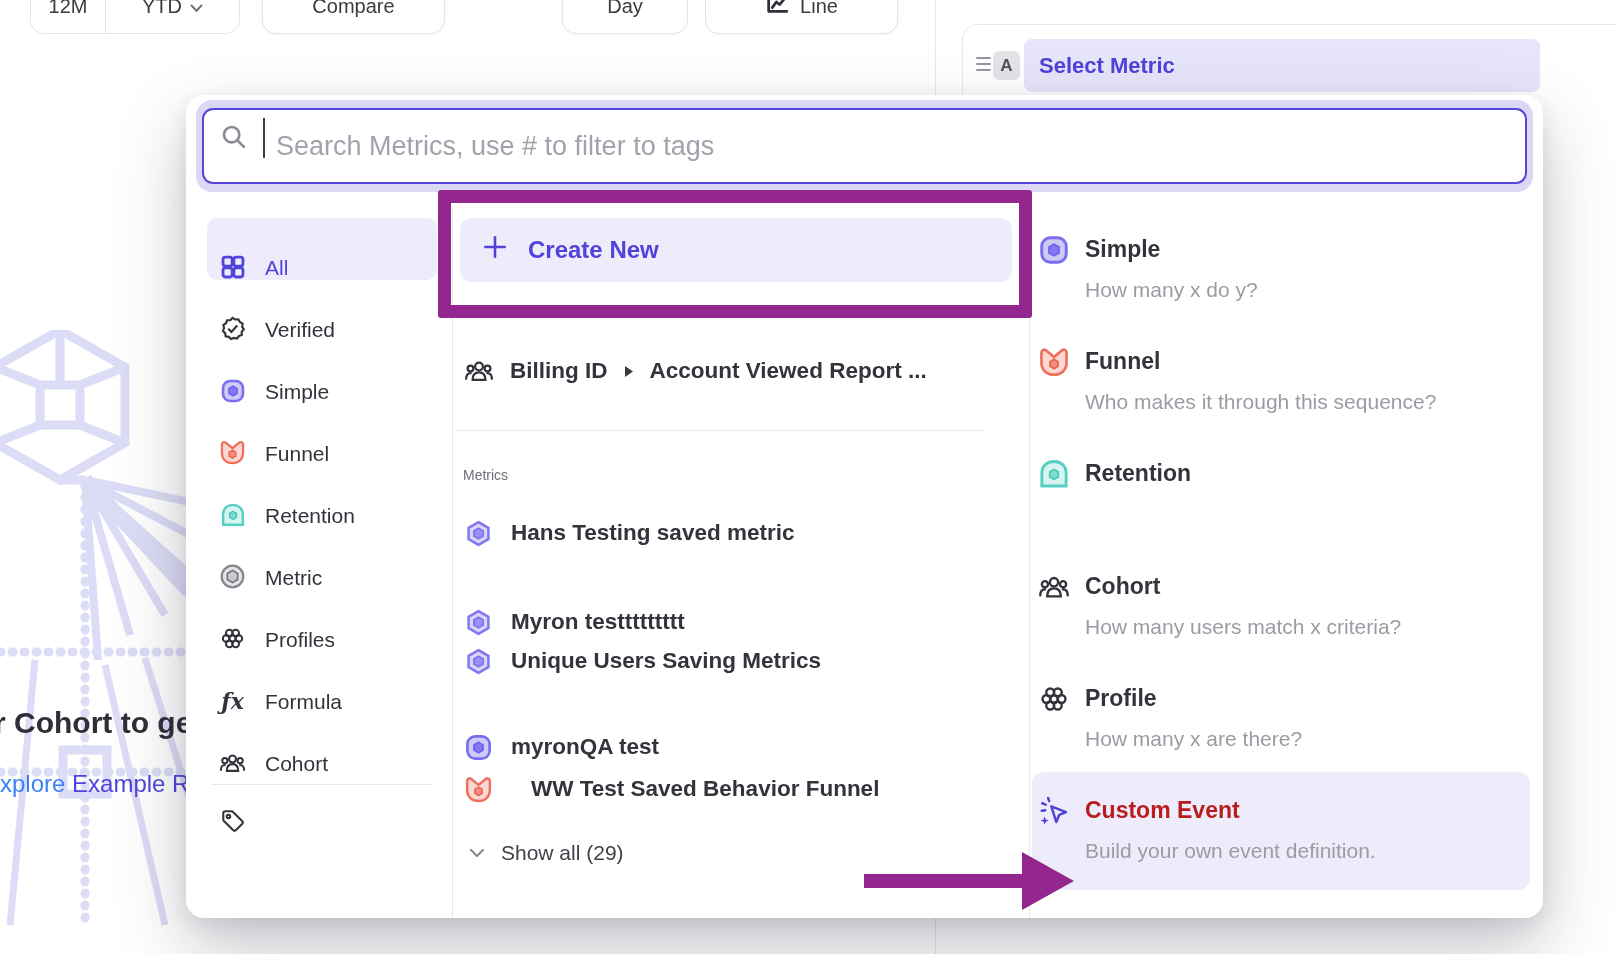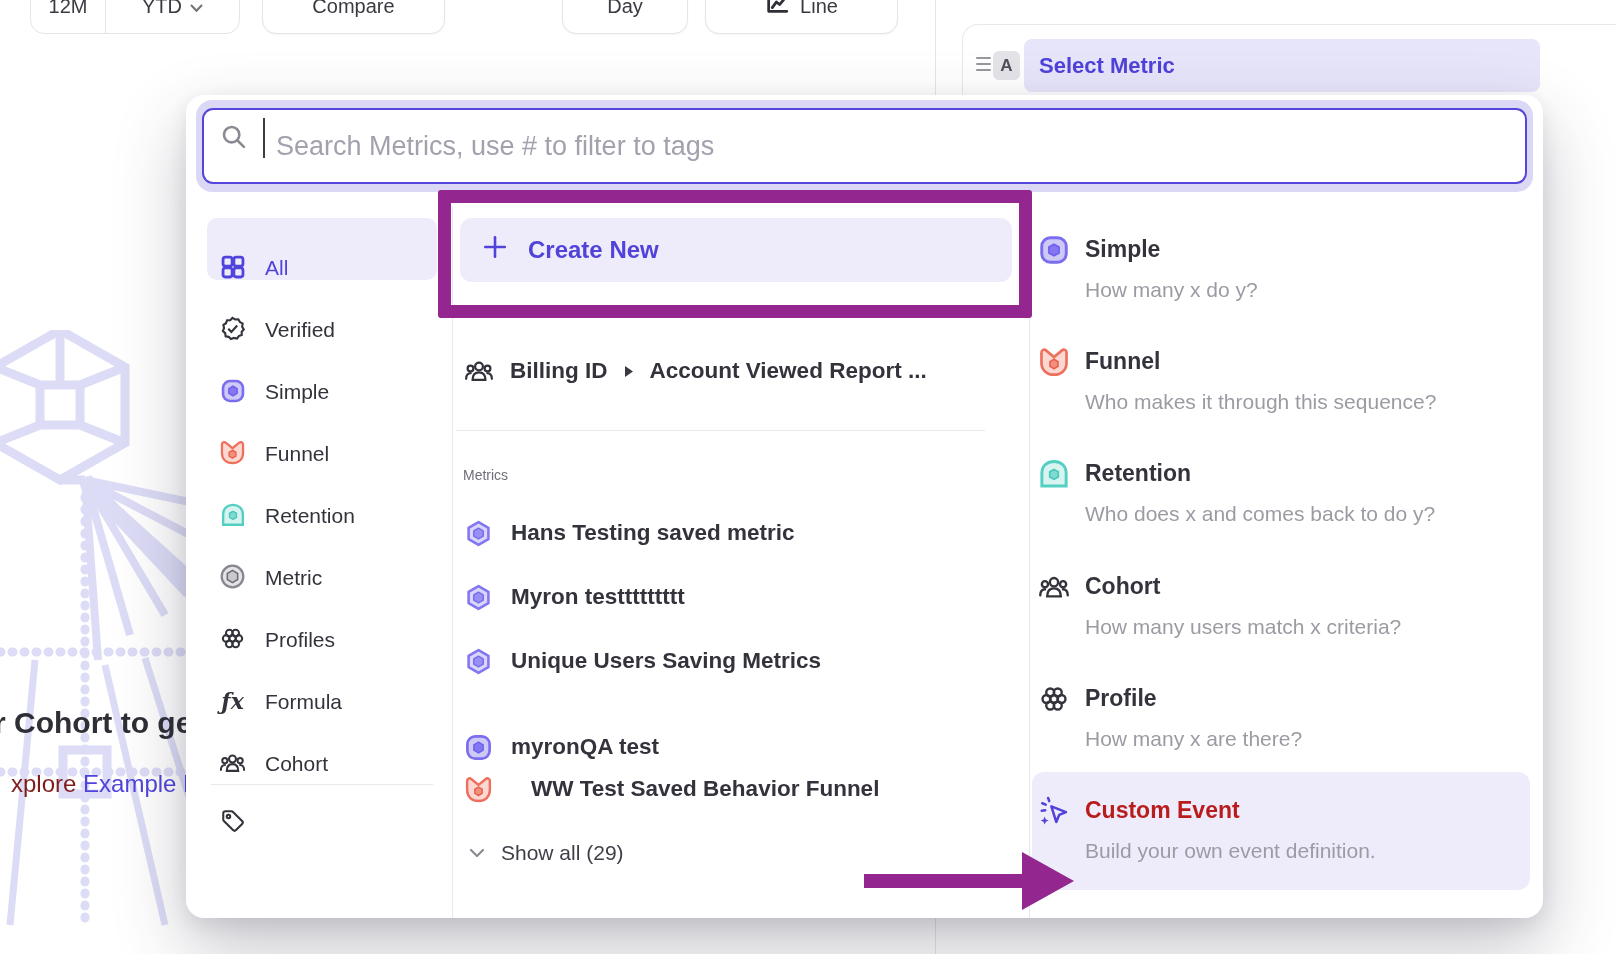--- a/index.html
+++ b/index.html
@@ -30,21 +30,21 @@
   #row-badge { position:absolute; left:30px; top:26px; width:27px; height:29px; background:#e3e3e8;
                border-radius:6px; color:#50505a; font-size:17px; font-weight:700;
                display:flex; align-items:center; justify-content:center; }
   #metric-pill { position:absolute; left:61px; top:14px; width:516px; height:53px; background:#e7e5fa;
                  border-radius:8px; color:#4f42d9; font-size:22px; font-weight:600;
                  display:flex; align-items:center; padding-left:15px; }
 
   
   #bg-headline { left:-6px; top:706px; font-size:30px; font-weight:700; color:#2e2e36; z-index:2; white-space:nowrap; }
   #bg-explore  { left:0px; top:770px; font-size:24px; z-index:2; white-space:nowrap; }
-  #bg-explore .gray { color:#7f1d1d;margin-left:11px; }
+  #bg-explore .gray { color:#3b82f6; }
   #bg-explore .link { color:#5044dc; font-weight:500; }
   #bg-art { left:0; top:330px; z-index:1; }
 
   
   #modal { left:186px; top:95px; width:1357px; height:823px; background:#fff; border-radius:18px;
            overflow:hidden; z-index:10;
            box-shadow:0 30px 70px rgba(48,48,70,.28), 0 6px 18px rgba(48,48,70,.10); }
 
   #search-ring { left:10px; top:5px; width:1337px; height:92px; border-radius:16px; background:#dbd8f6; }
   #search-box  { left:6px; top:8px; width:1325px; height:76px; border-radius:11px;
@@ -327,21 +327,21 @@
 
   <div class="metric-item" style="top:418px;">
     <span style="display:flex;">
       <svg width="29" height="29" viewBox="0 0 24 24">
           <polygon points="12,2.6 20.2,7.3 20.2,16.7 12,21.4 3.8,16.7 3.8,7.3" fill="#dad6fa" stroke="#8276f2" stroke-width="2.1" stroke-linejoin="round"></polygon>
           <polygon points="12,7.6 15.9,9.8 15.9,14.2 12,16.4 8.1,14.2 8.1,9.8" fill="#9a8ff4" stroke="#7b6df0" stroke-width="1.3"></polygon>
         </svg>
     </span>
     <span>Hans Testing saved metric</span>
   </div>
-  <div class="metric-item" style="top:482px;">
+  <div class="metric-item" style="top:507px;">
     <span style="display:flex;">
       <svg width="29" height="29" viewBox="0 0 24 24">
           <polygon points="12,2.6 20.2,7.3 20.2,16.7 12,21.4 3.8,16.7 3.8,7.3" fill="#dad6fa" stroke="#8276f2" stroke-width="2.1" stroke-linejoin="round"></polygon>
           <polygon points="12,7.6 15.9,9.8 15.9,14.2 12,16.4 8.1,14.2 8.1,9.8" fill="#9a8ff4" stroke="#7b6df0" stroke-width="1.3"></polygon>
         </svg>
     </span>
     <span>Myron testtttttttt</span>
   </div>
   <div class="metric-item" style="top:546px;">
     <span style="display:flex;">
@@ -403,21 +403,20 @@
     <div class="type-desc">Who makes it through this sequence?</div>
   </div>
   <div class="type-row" style="top:363px;">
     <span class="ticon">
       <svg width="32" height="32" viewBox="0 0 24 24">
           <path d="M2.9 21 L2.9 11.4 C2.9 5.8 6.9 2.6 12 2.6 C17.1 2.6 21.1 5.8 21.1 11.4 L21.1 21 Z" fill="#d7f4f0" stroke="#54cfc2" stroke-width="2.2"></path>
           <polygon points="12,8.6 15.2,10.4 15.2,14.2 12,16 8.8,14.2 8.8,10.4" fill="#7edbd0" stroke="#4cc8bb" stroke-width="1.3"></polygon>
         </svg>
     </span>
     <div class="type-title">Retention</div>
-    <div class="type-desc">Who does x and comes back to do y?</div>
   </div>
   <div class="type-row" style="top:476px;">
     <span class="ticon">
       <svg width="32" height="32" viewBox="0 0 24 24" fill="none" stroke="#33333c" stroke-width="1.8" stroke-linecap="round">
           <circle cx="12" cy="8.4" r="3.1"></circle>
           <path d="M6.9 19 C6.9 14.7 9.2 13 12 13 C14.8 13 17.1 14.7 17.1 19 Z"></path>
           <circle cx="5.2" cy="9.9" r="2.3"></circle>
           <path d="M1.7 18.2 C1.7 15 3.3 13.7 5.3 13.7"></path>
           <circle cx="18.8" cy="9.9" r="2.3"></circle>
           <path d="M22.3 18.2 C22.3 15 20.7 13.7 18.7 13.7"></path>

